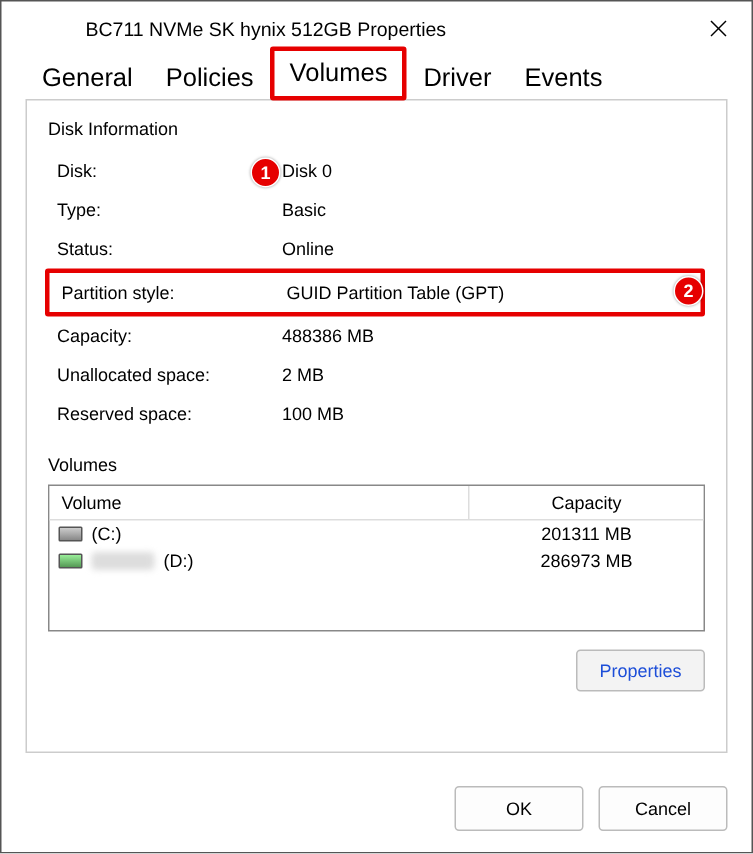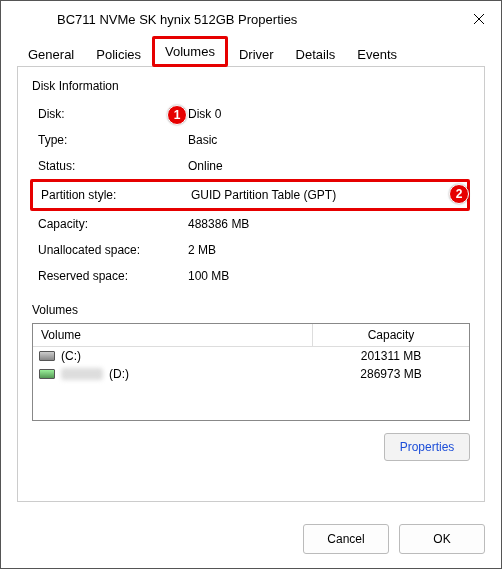--- a/index.html
+++ b/index.html
@@ -51,21 +51,21 @@
     display: flex;
     align-items: flex-end;
     position: relative;
     height: 26px;
   }
   .tab {
     padding: 5px 10px 5px 10px;
     border: 1px solid transparent;
     border-bottom: none;
     cursor: pointer;
-    font-size: 13px;
+    font-size: 17px;
     position: relative;
   }
   .tab.active-highlight {
     border: 3px solid #e60000;
     border-radius: 2px;
   }
   .tab-panel {
     border: 1px solid #ccc;
     flex: 1;
     padding: 12px 14px;
@@ -209,21 +209,20 @@
   </div>
 
   <div class="content">
 
     <div class="tab-wrap">
       <div class="tabs">
         <div class="tab">General</div>
         <div class="tab">Policies</div>
         <div class="tab active-highlight">Volumes</div>
         <div class="tab">Driver</div>
-        <div class="tab">Details</div>
         <div class="tab">Events</div>
       </div>
       <div class="badge badge1">1</div>
     </div>
 
     <div class="tab-panel">
 
       <div class="group-label">Disk Information</div>
 
       <div class="info-table">
@@ -283,17 +282,17 @@
       </div>
 
       <div class="props-btn-row">
         <button class="btn" disabled="">Properties</button>
       </div>
 
     </div>
   </div>
 
   <div class="footer">
+    <button class="btn">OK</button>
     <button class="btn">Cancel</button>
-    <button class="btn">OK</button>
   </div>
 
 </div>
 
 </body></html>

